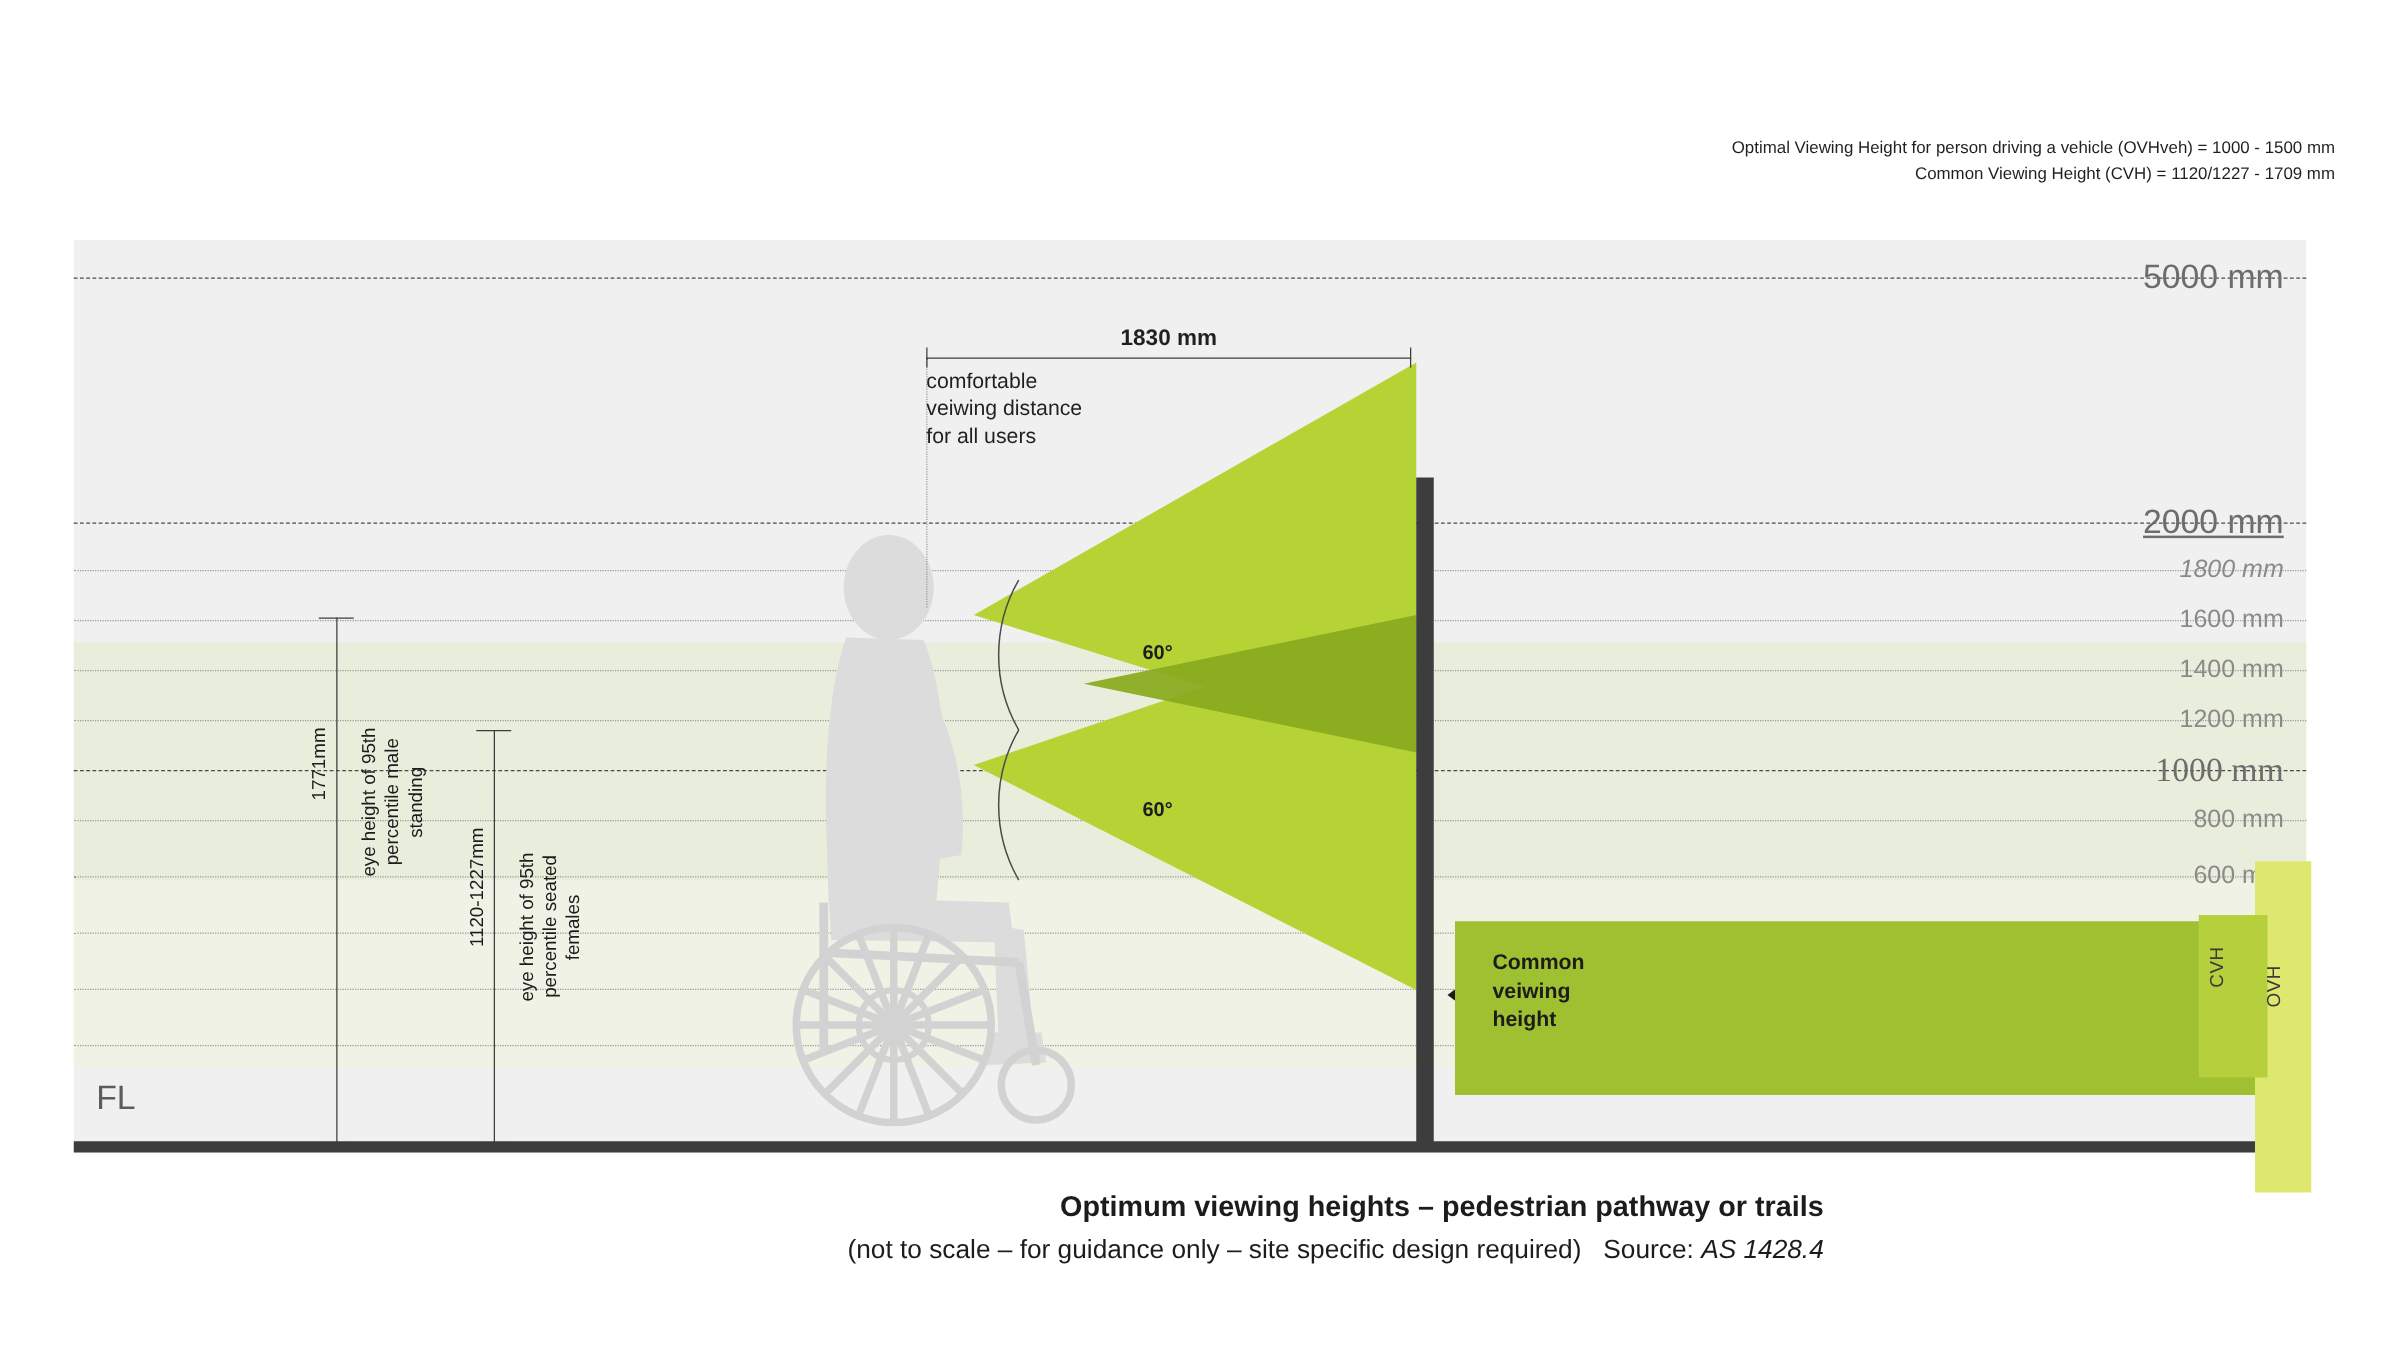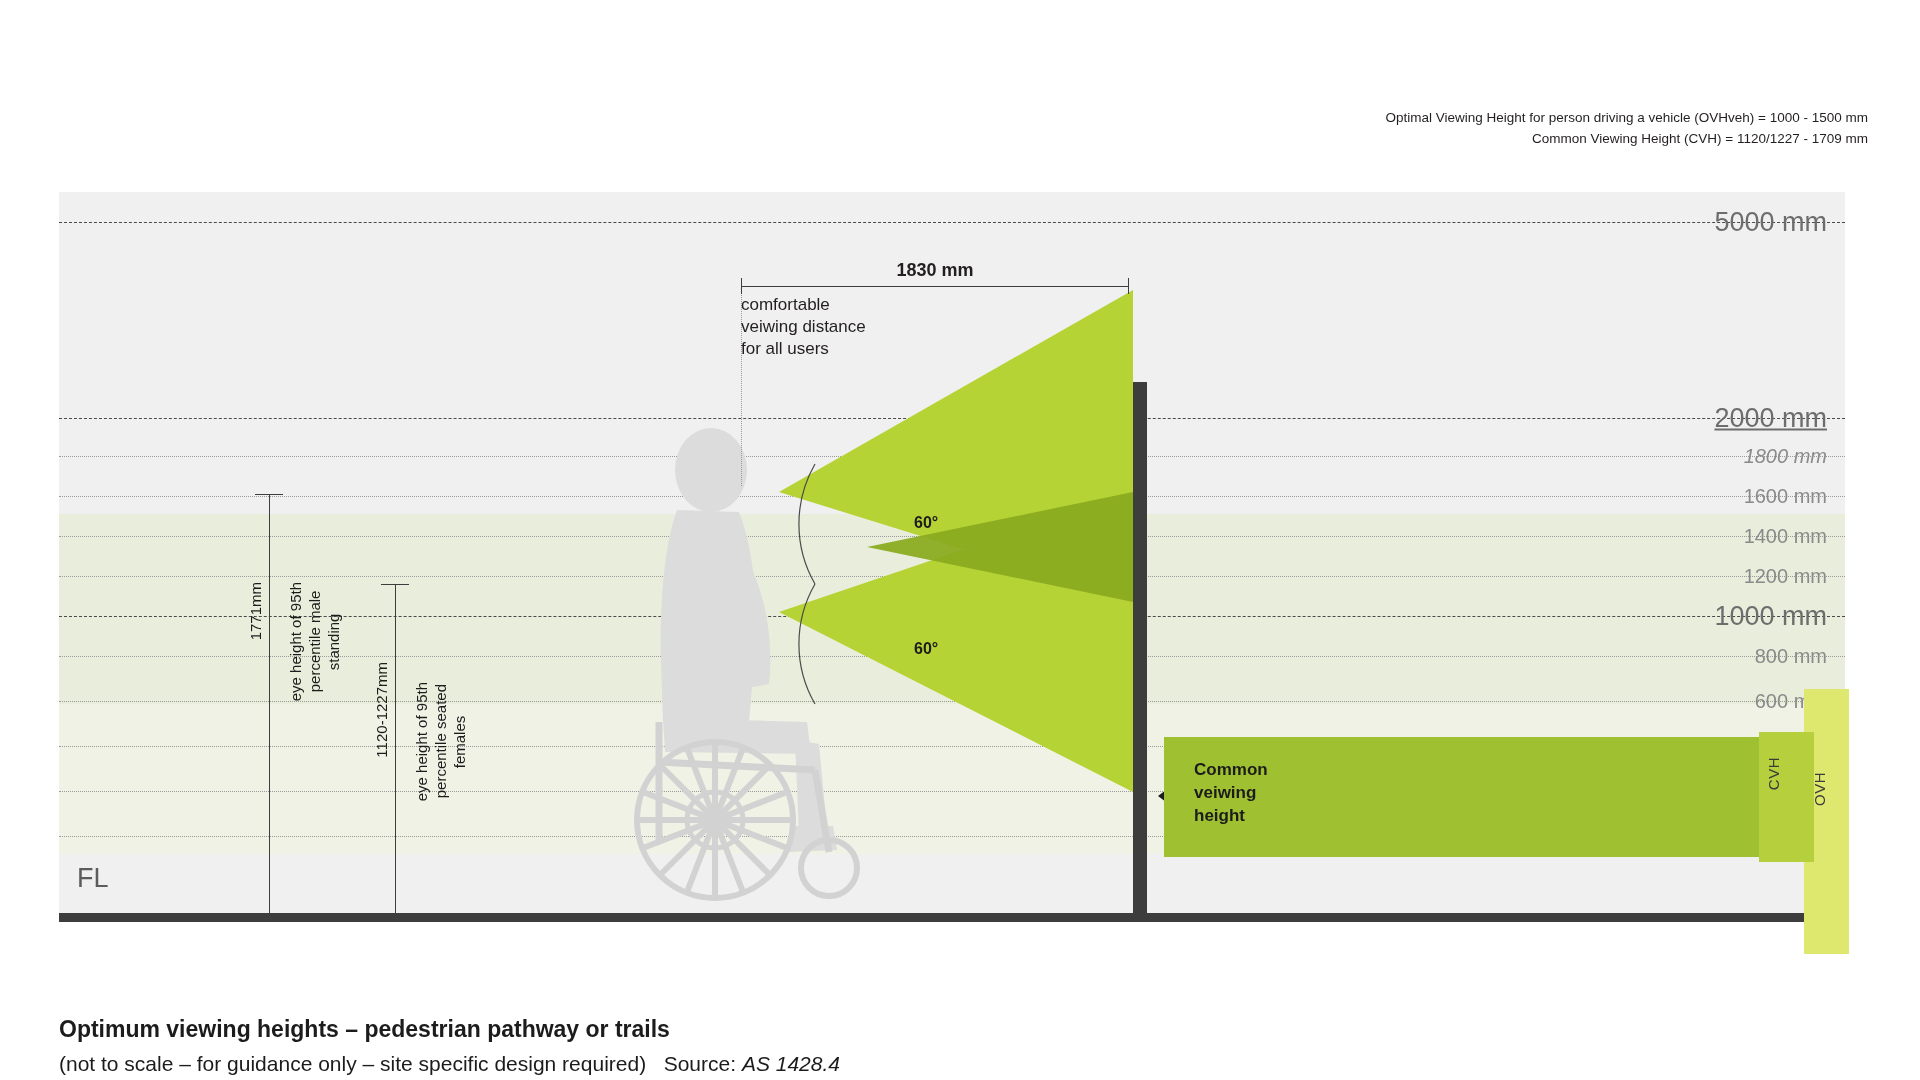--- a/index.html
+++ b/index.html
@@ -177,21 +177,21 @@
     font-weight: bold;
     color: #1c1c1c;
   }
 
   
   #cvh-bar {
     position: absolute;
     left: 1105px;
     top: 545px;
     width: 664px;
-    height: 120px;
+    height: 139px;
     background: #9fc131;
   }
   #cvh-bar .txt {
     position: absolute;
     left: 30px;
     top: 22px;
     font-size: 17px;
     font-weight: bold;
     line-height: 1.35;
     color: #1c1c1c;
@@ -252,22 +252,23 @@
     font-size: 15px;
     color: #1c1c1c;
     line-height: 1.25;
     text-align: center;
   }
 
   
   #caption {
     position: absolute;
     left: 59px;
-    top: 1016px;
+    top: 952px;
     width: 1400px;
+    text-align: right;
   }
   #caption .c-title {
     font-size: 23px;
     font-weight: bold;
     color: #1c1c1c;
     margin-bottom: 9px;
   }
   #caption .c-sub {
     font-size: 21px;
     color: #1c1c1c;
@@ -302,21 +303,21 @@
   <div class="rule" style="top:304px;"></div>
   <div class="rule-label" style="top:304px;">1600 mm</div>
 
   <div class="rule" style="top:344px;"></div>
   <div class="rule-label" style="top:344px;">1400 mm</div>
 
   <div class="rule" style="top:384px;"></div>
   <div class="rule-label" style="top:384px;">1200 mm</div>
 
   <div class="rule major" style="top:424px;"></div>
-  <div class="rule-label major" style="top:424px;">1000 mm</div>
+  <div class="rule-label major" style="top:424px;font-family:Liberation Serif, serif;">1000 mm</div>
 
   <div class="rule" style="top:464px;"></div>
   <div class="rule-label" style="top:464px;">800 mm</div>
 
   <div class="rule" style="top:509px;"></div>
   <div class="rule-label" style="top:509px;">600 mm</div>
 
   <div class="rule" style="top:554px;"></div>
   <div class="rule-label" style="top:554px;">400 mm</div>
 

